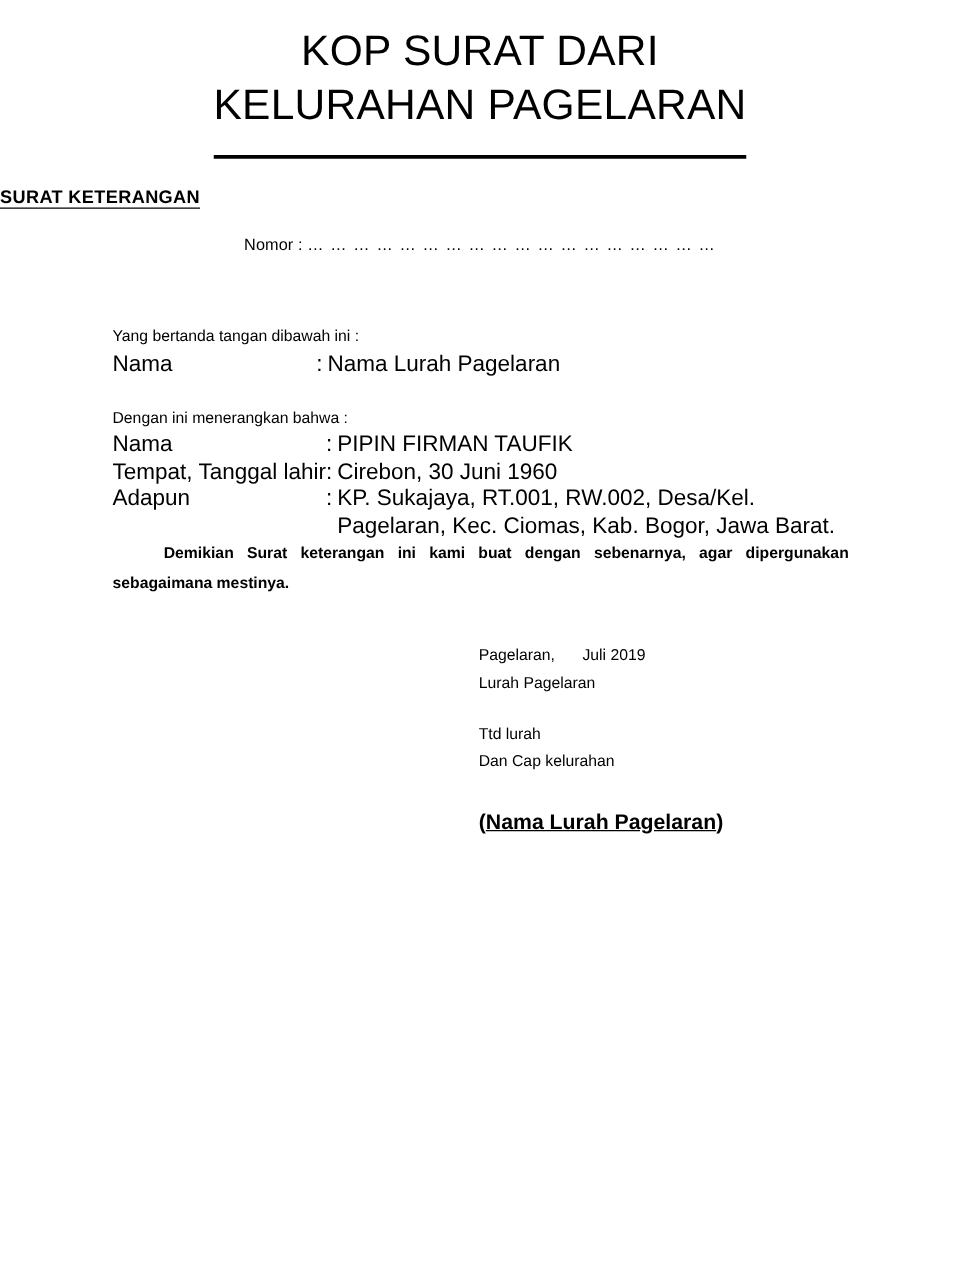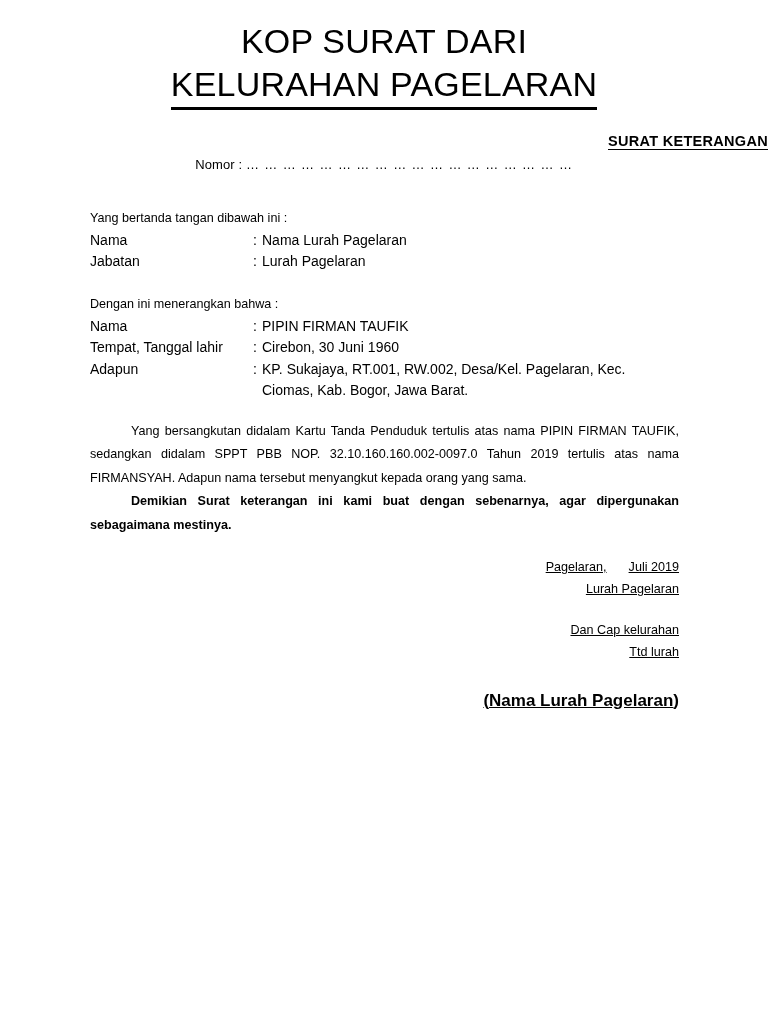--- a/index.html
+++ b/index.html
@@ -31,64 +31,63 @@
   .letterhead-line {
     font-size: 34px;
     line-height: 43px;
     letter-spacing: 0.2px;
     font-weight: 400;
     white-space: nowrap;
   }
   .letterhead-line.underlined {
     display: inline-block;
     border-bottom: 3px solid #000;
-    padding-bottom: 1px;
+    padding-bottom: 18px;
   }
 
   
   .doc-title-wrap {
-    text-align: right;
+    text-align: left;
     margin-top: 22px;
-    padding-left: 48px;
   }
   .doc-title {
     display: inline-block;
     font-size: 14.5px;
     font-weight: bold;
     letter-spacing: 0.3px;
     border-bottom: 1.6px solid #000;
     padding-bottom: 0px;
   }
   .doc-number {
     text-align: center;
     font-size: 13px;
-    margin-top: 7px;
+    margin-top: 21px;
     letter-spacing: 0.1px;
   }
   .doc-number .dots {
     letter-spacing: 0.9px;
   }
 
   
   .body {
     margin: 0 89px 0 90px;
     font-size: 12.6px;
     line-height: 21.5px;
   }
   .intro-line {
-    margin-top: 36px;
+    margin-top: 56px;
   }
   .field-table {
     width: 100%;
     border-collapse: collapse;
   }
   .field-table td {
     padding: 0;
     vertical-align: top;
-    font-size: 14px;
+    font-size: 18px;
     line-height: 21.5px;
   }
   .field-label {
     width: 163px;
     white-space: nowrap;
   }
   .field-colon {
     width: 9px;
   }
   .field-value {
@@ -106,28 +105,27 @@
     margin-top: 18px;
     line-height: 23.5px;
   }
   .para.tight {
     margin-top: 0px;
     font-weight: bold;
   }
 
   
   .signature {
-    margin-top: 20px;
-    text-align: right;
+    margin-top: 36px;
+    text-align: left;
     width: 296px;
     margin-left: auto;
     margin-right: 0px;
     font-size: 12.6px;
     line-height: 21.5px;
-    text-decoration: underline;
   }
   .sig-place .gap {
     display: inline-block;
     width: 22px;
   }
   .sig-spacer {
     height: 20px;
   }
   .sig-name {
     margin-top: 27px;
@@ -163,25 +161,20 @@
 
     <div class="intro-line">Yang bertanda tangan dibawah ini :</div>
 
     <table class="field-table">
       <tbody>
         <tr>
           <td class="field-label">Nama</td>
           <td class="field-colon">:</td>
           <td class="field-value">Nama Lurah Pagelaran</td>
         </tr>
-        <tr>
-          <td class="field-label">Jabatan</td>
-          <td class="field-colon">:</td>
-          <td class="field-value">Lurah Pagelaran</td>
-        </tr>
       </tbody>
     </table>
 
     <div class="block-gap"></div>
 
     <div>Dengan ini menerangkan bahwa :</div>
 
     <table class="field-table">
       <tbody>
         <tr>
@@ -195,30 +188,29 @@
           <td class="field-value">Cirebon, 30 Juni 1960</td>
         </tr>
         <tr>
           <td class="field-label">Adapun</td>
           <td class="field-colon">:</td>
           <td class="field-value">KP. Sukajaya, RT.001, RW.002, Desa/Kel. Pagelaran, Kec. Ciomas, Kab. Bogor, Jawa Barat.</td>
         </tr>
       </tbody>
     </table>
 
-    <div class="para">Yang bersangkutan didalam Kartu Tanda Penduduk tertulis atas nama PIPIN FIRMAN TAUFIK, sedangkan didalam SPPT PBB NOP. 32.10.160.160.002-0097.0 Tahun 2019 tertulis atas nama FIRMANSYAH. Adapun nama tersebut menyangkut kepada orang yang sama.</div>
     <div class="para tight">Demikian Surat keterangan ini kami buat dengan sebenarnya, agar dipergunakan sebagaimana mestinya.</div>
 
     <div class="signature">
       <div class="sig-place">
         <span>Pagelaran,</span><span class="gap"></span><span>Juli 2019</span>
       </div>
       <div>Lurah Pagelaran</div>
       <div class="sig-spacer"></div>
+      <div>Ttd lurah</div>
       <div>Dan Cap kelurahan</div>
-      <div>Ttd lurah</div>
       <div class="sig-name">
         <span>(</span><u>Nama Lurah Pagelaran</u><span>)</span>
       </div>
     </div>
 
   </div>
 </div>
 
 </body></html>

